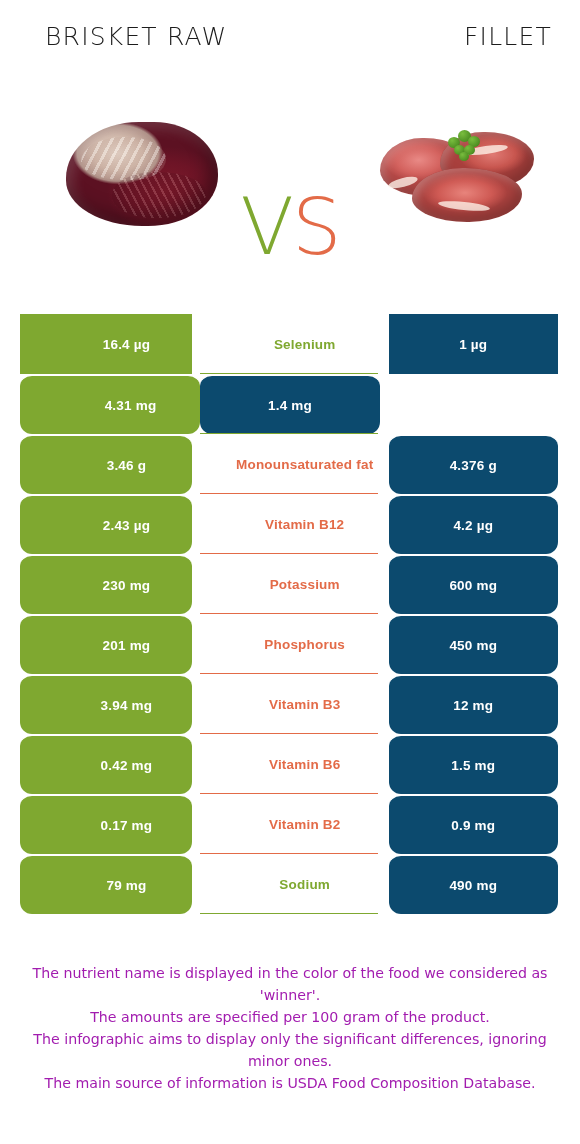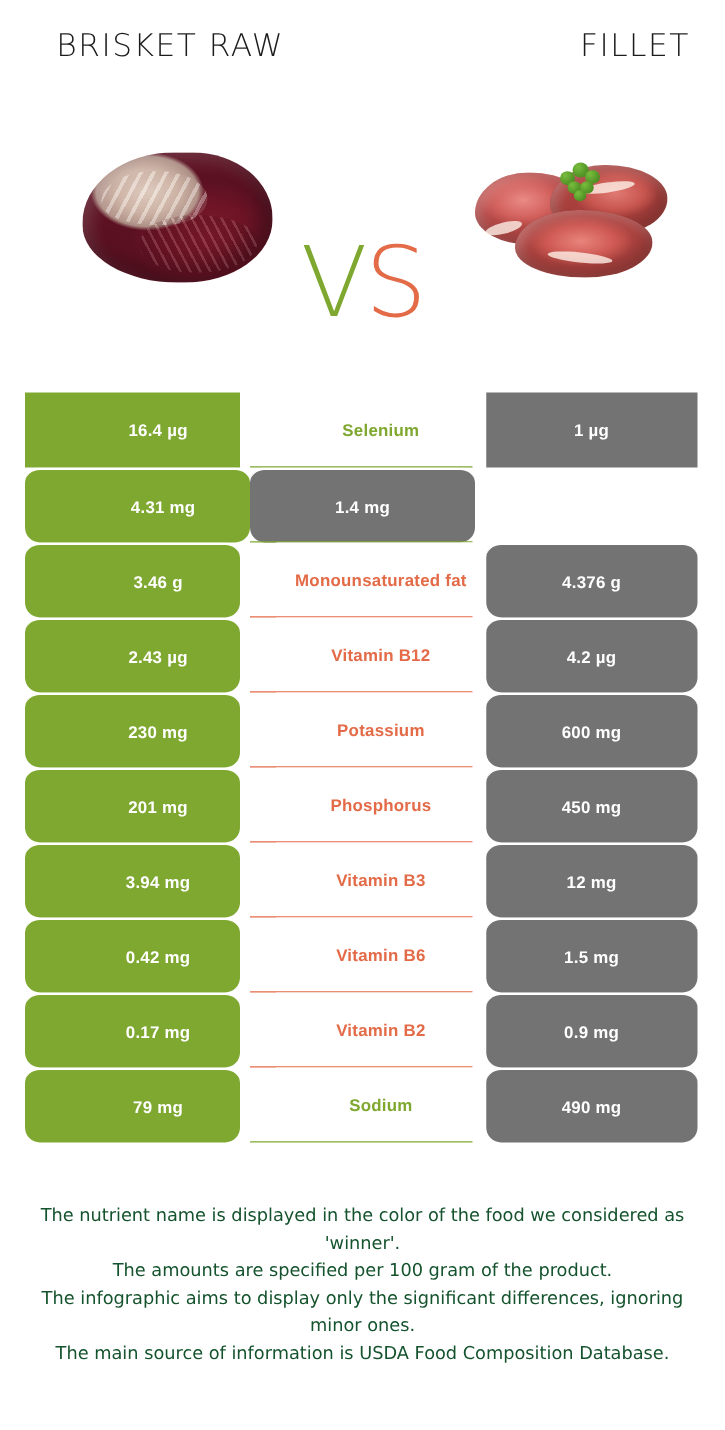--- a/index.html
+++ b/index.html
@@ -168,21 +168,21 @@
     padding-left: 41px;
   }
   .cell-mid {
     width: 178px;
     background: #ffffff;
     font-size: 13.5px;
     margin-left: 29px;
   }
   .cell-right {
     width: 180px;
-    background: #737373;
+    background: #0c4a6e;
     color: #ffffff;
   }
   .row + .row .cell-left,
   .row + .row .cell-right {
     border-top: 2px solid #ffffff;
     border-radius: 12px;
   }
   .divider {
     position: absolute;
     left: 180px;
@@ -196,21 +196,21 @@
   .div-orange { background: #E36B48; }
 
   
   .footer {
     position: absolute;
     left: 0; right: 0;
     top: 962px;
     text-align: center;
     font-size: 14.2px;
     line-height: 22px;
-    color: #14532d;
+    color: #a21caf;
     font-family: "DejaVu Sans", sans-serif;
     padding: 0 24px;
     box-sizing: border-box;
   }
   .footer div { white-space: normal; }
 </style>
 </head>
 <body>
 
 <div class="header">

